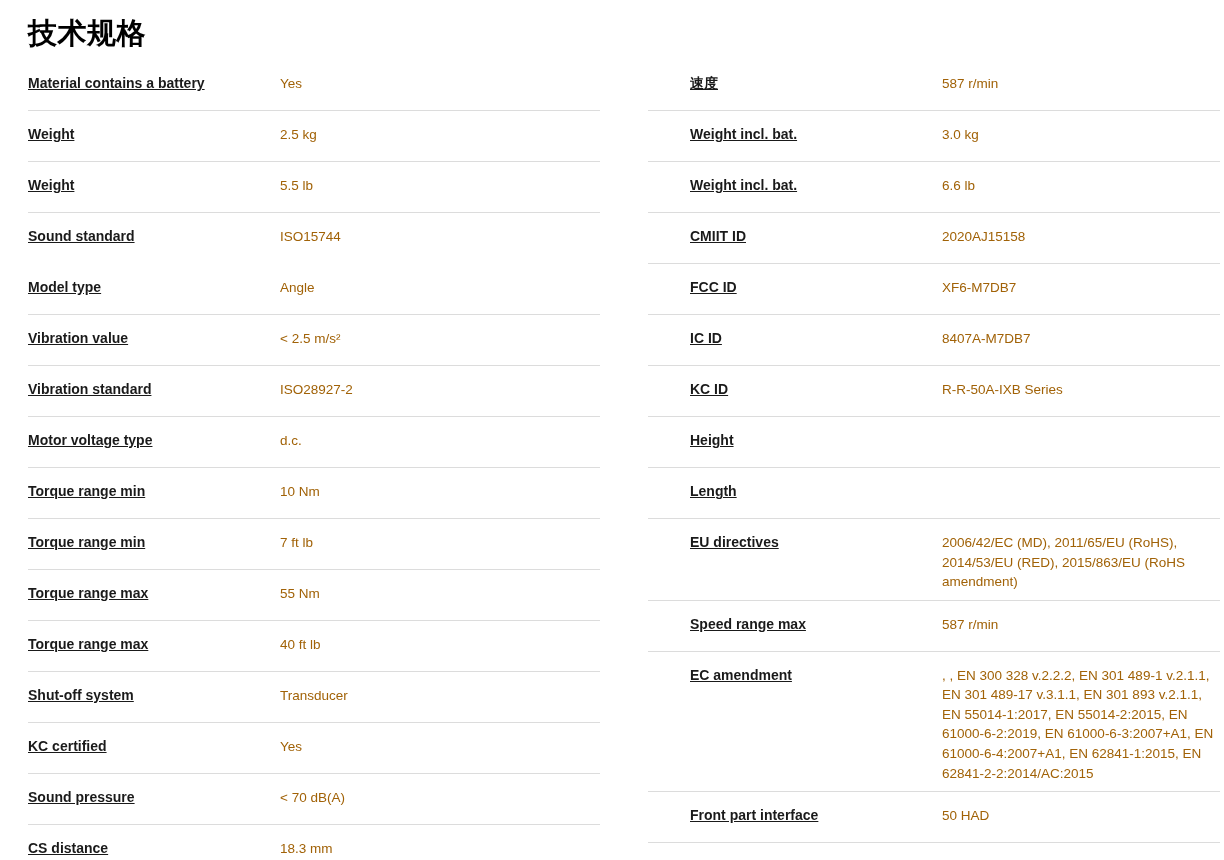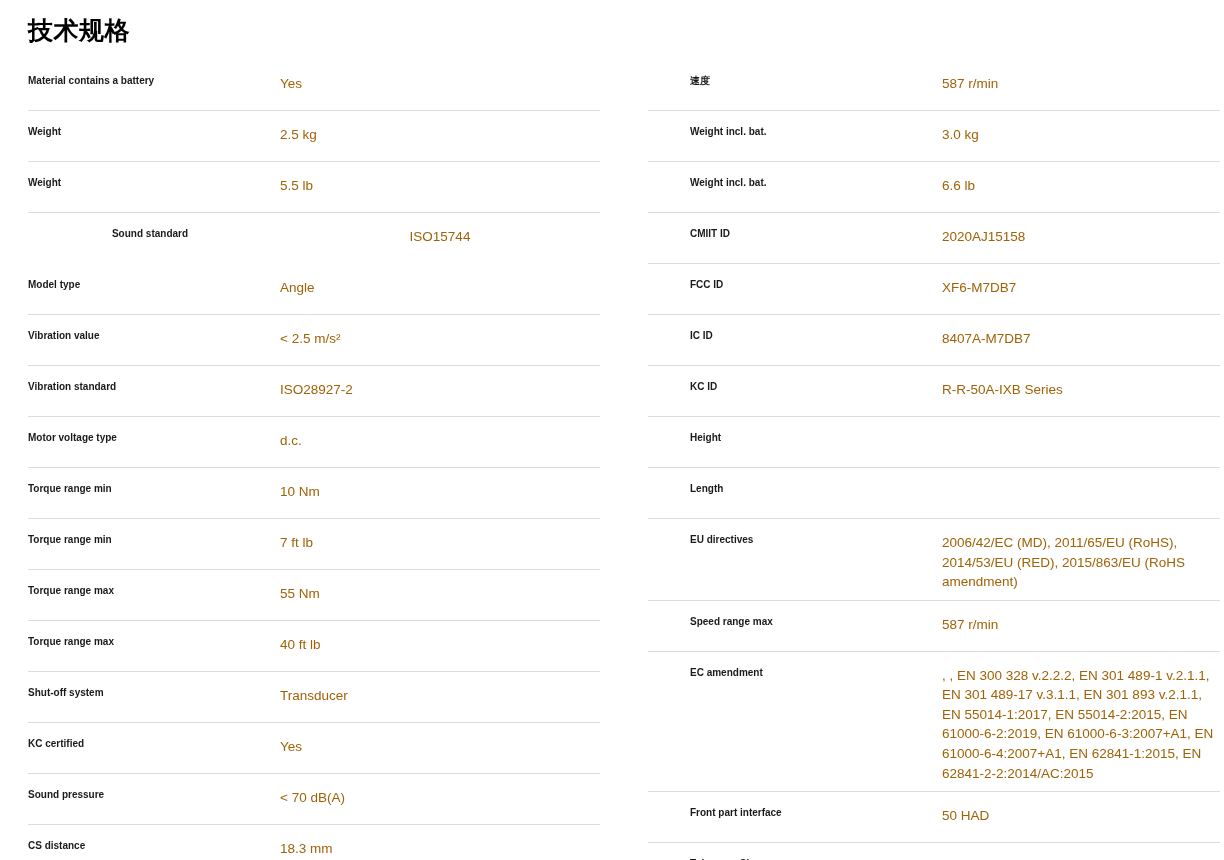--- a/index.html
+++ b/index.html
@@ -16,21 +16,21 @@
   .page {
     position: relative;
     width: 1224px;
     height: 860px;
     padding: 0;
   }
   .page-title {
     position: absolute;
     left: 28px;
     top: 14px;
-    font-size: 25px;
+    font-size: 29px;
     font-weight: bold;
     letter-spacing: 0.5px;
     color: #000000;
     text-align: right;
   }
   .spec-columns {
     position: absolute;
     top: 60px;
     left: 0;
     width: 1224px;
@@ -48,30 +48,30 @@
   .spec-row {
     display: flex;
     align-items: flex-start;
     border-bottom: 1px solid #dcdcdc;
     min-height: 51px;
     padding-top: 14px;
     padding-bottom: 8px;
   }
   .spec-row.no-rule {
     border-bottom: 1px solid transparent;
-    text-align: center;
   }
   .spec-label {
     width: 252px;
     flex: 0 0 252px;
-    font-size: 10px;
+    font-size: 14px;
     font-weight: bold;
     color: #1a1a1a;
     line-height: 1.35;
     padding-right: 8px;
+    text-decoration: underline;
   }
   .spec-value {
     flex: 1 1 auto;
     font-size: 13.5px;
     font-weight: normal;
     color: #a16207;
     line-height: 1.45;
   }
   .col-right .spec-label { width: 252px; flex: 0 0 252px; margin-left: 42px; }
 </style>

